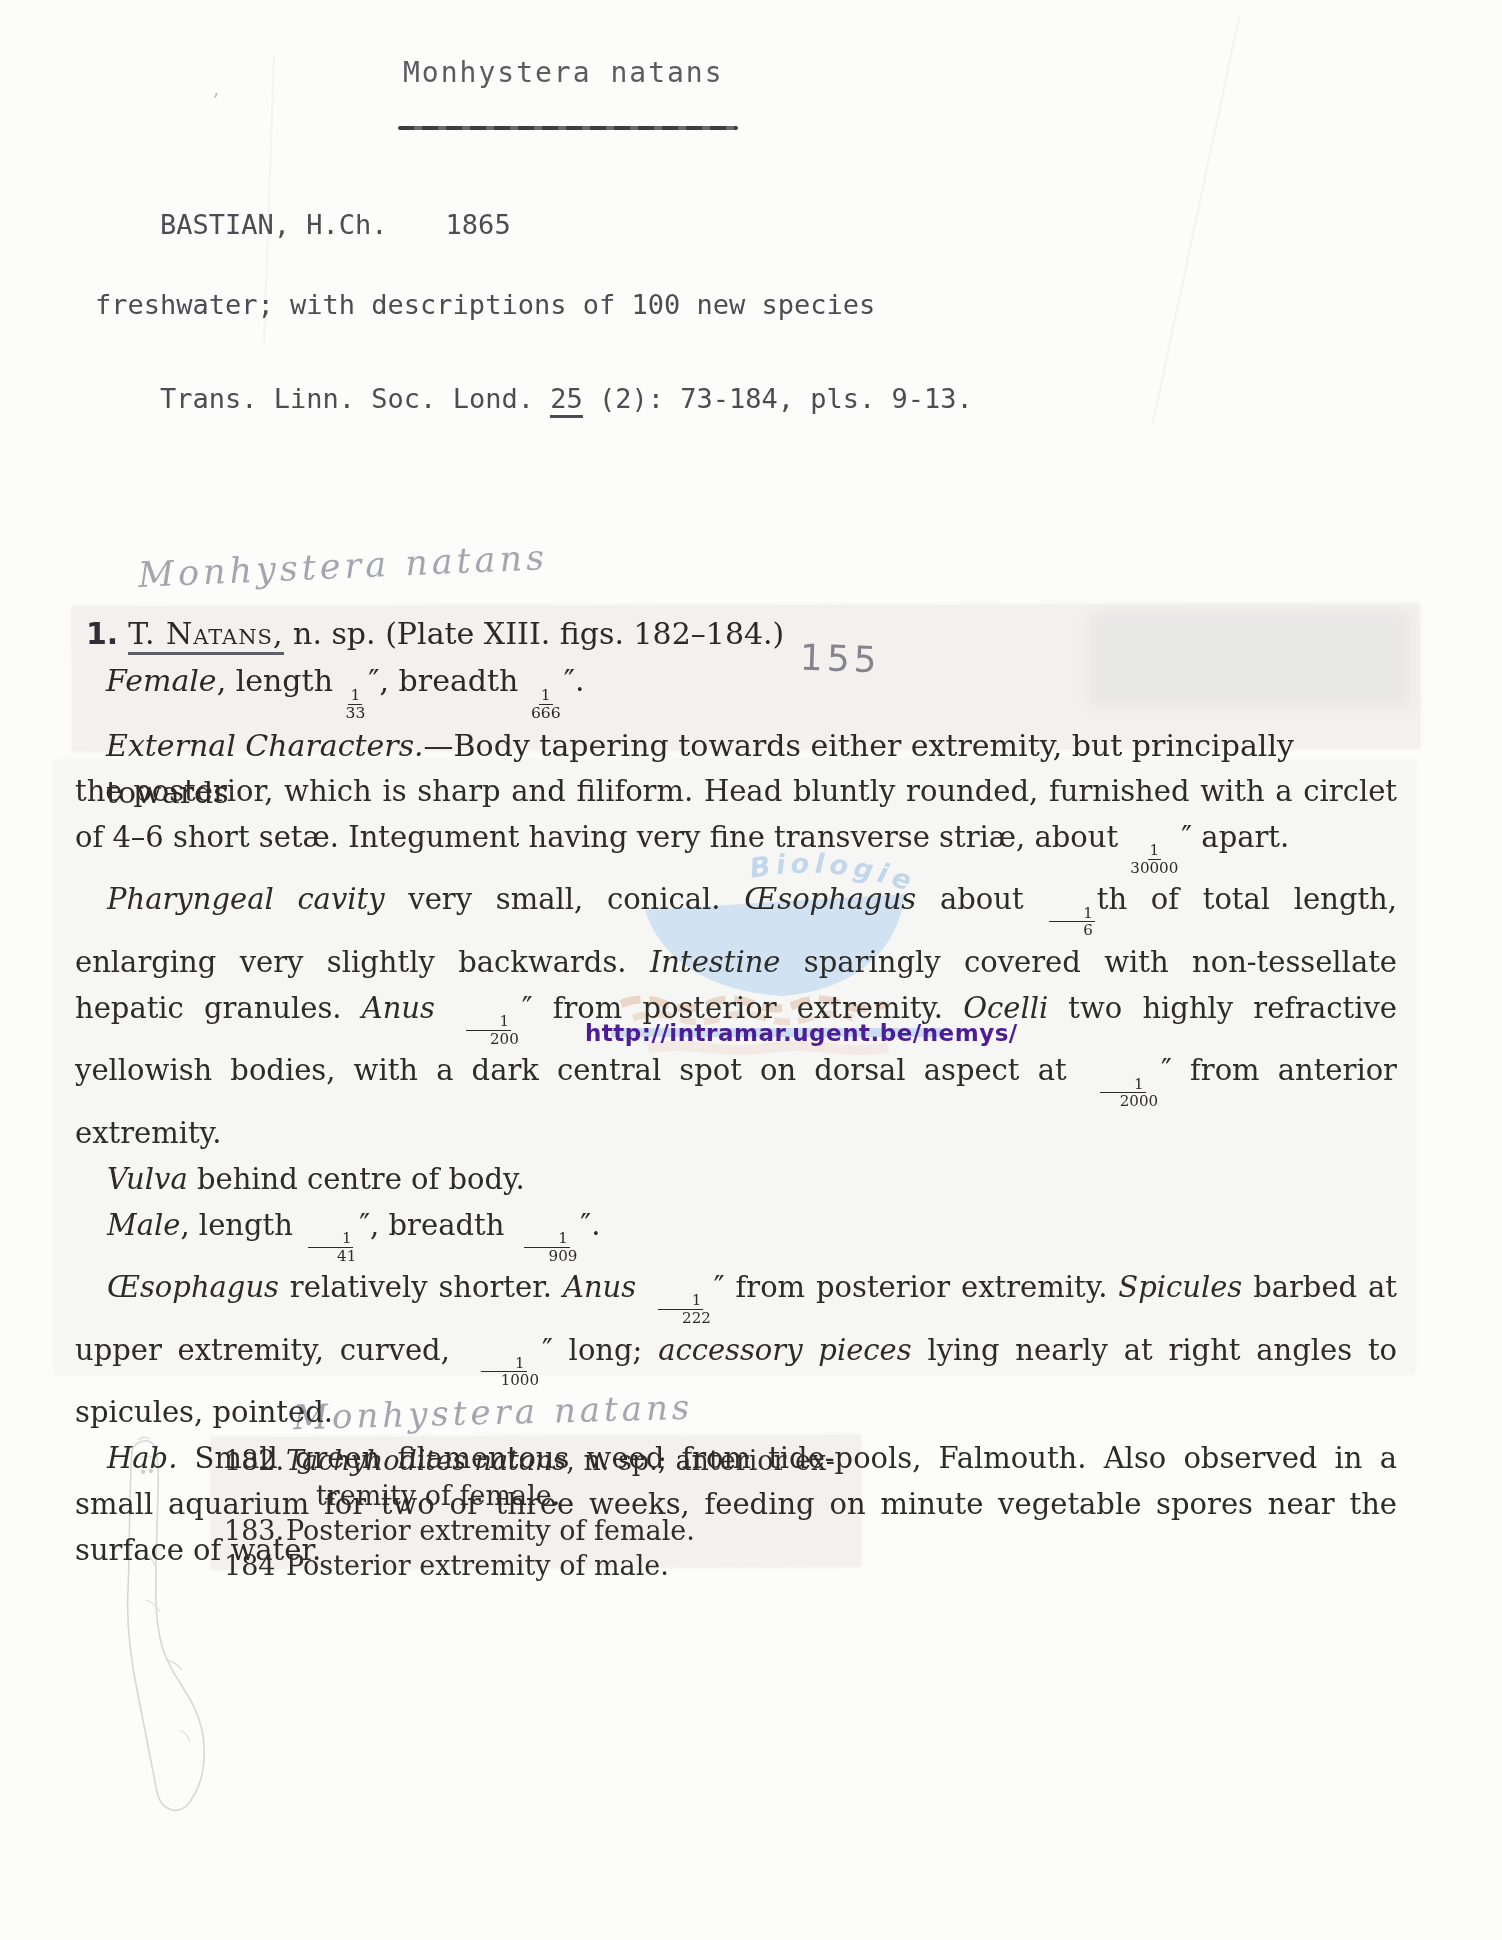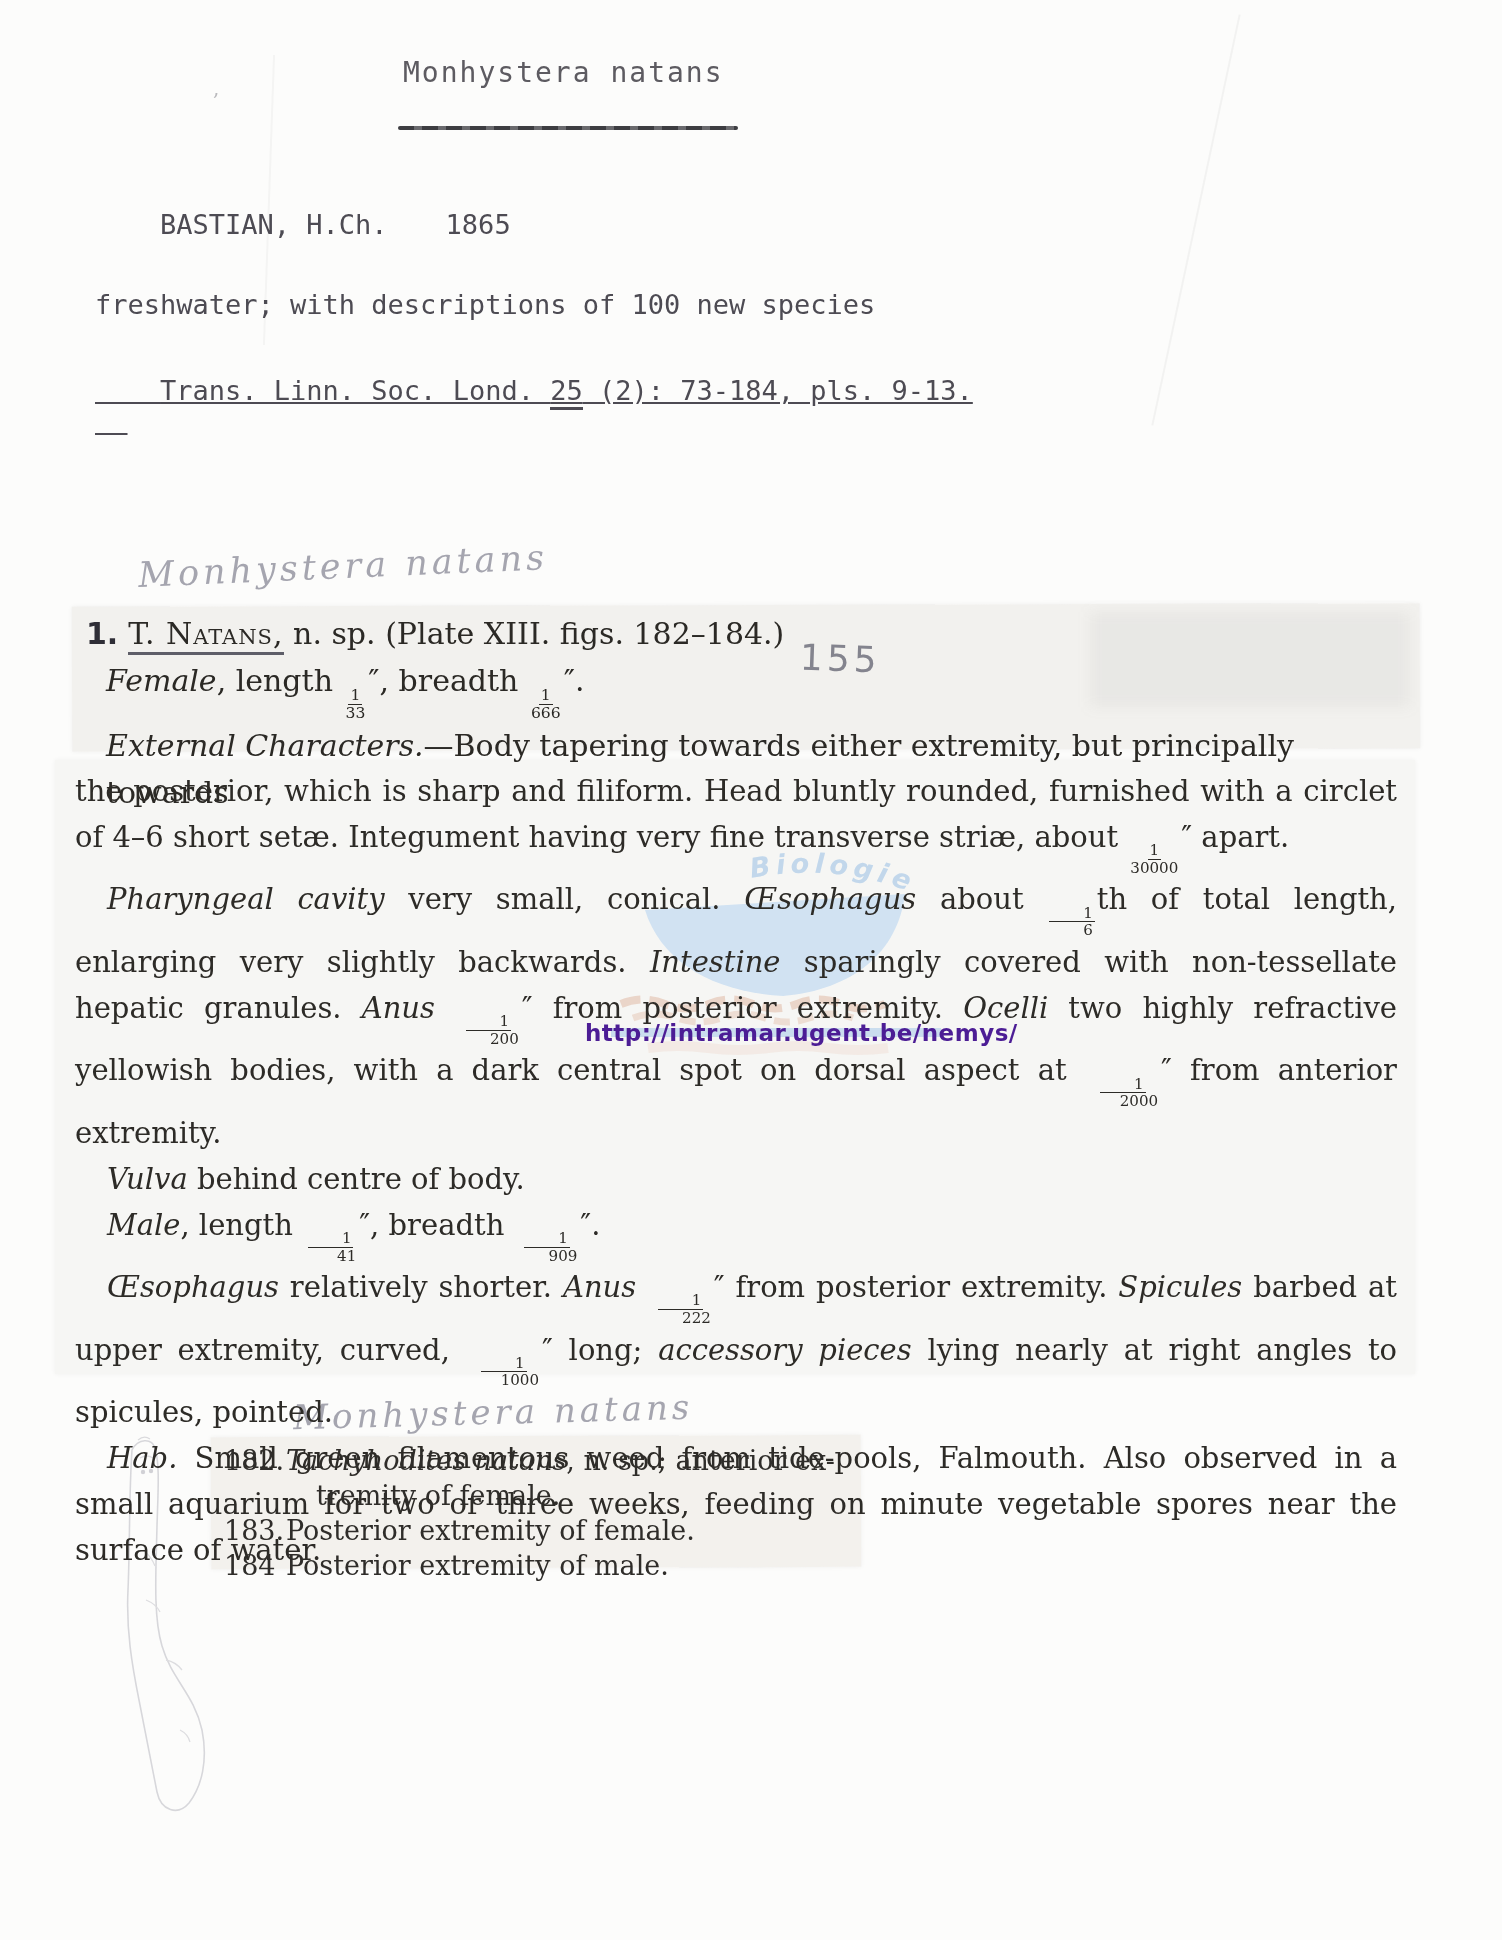--- a/index.html
+++ b/index.html
@@ -11,21 +11,21 @@
   
   .type{ font-family:"DejaVu Sans Mono", monospace; color:#4d4b53; }
   #typed-title{ position:absolute; left:403px; top:56px; font-size:28px; letter-spacing:2px; color:#5d5b61;}
   #title-underline{ position:absolute; left:398px; top:126px; width:340px; height:4px;
     background:repeating-linear-gradient(90deg,#3d3d41 0 16px,#6a6a6e 16px 24px); border-radius:2px;}
   .cite-line{ position:absolute; left:95px; font-size:27px; white-space:pre; }
   #cite-author{ top:178px; }
   #cite-year{ display:inline-block; margin-left:58px; }
   #cite-t1{ top:252px; }
   #cite-t2{ top:289px; }
-  #cite-journal{ top:344px;text-decoration:underline; }
+  #cite-journal{ top:352px; }
   .vol-underline{ border-bottom:3px solid #4d4b53; padding-bottom:1px; }
   
   .handwriting{
     font-family:"DejaVu Serif", serif; font-style:italic;
     color:#a5a5af; letter-spacing:4px;
   }
   #handwritten-top{ position:absolute; left:138px; top:546px; font-size:35px; transform:rotate(-2.5deg); }
   #handwritten-bottom{ position:absolute; left:293px; top:1392px; font-size:34px; transform:rotate(-1.5deg); }
   #page-number-hand{
     position:absolute; left:800px; top:638px; font-family:"DejaVu Sans", sans-serif;

